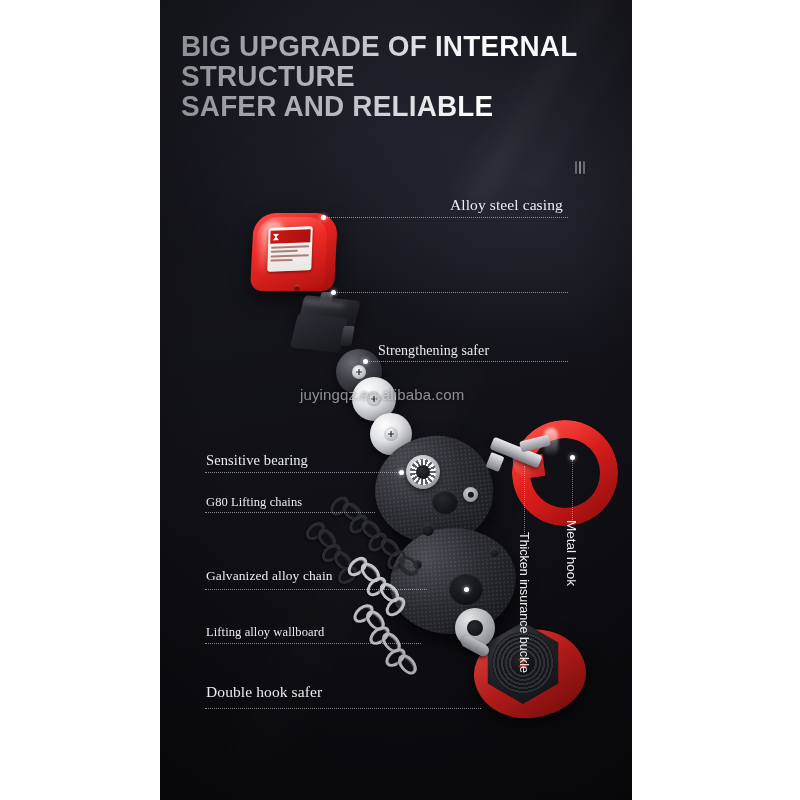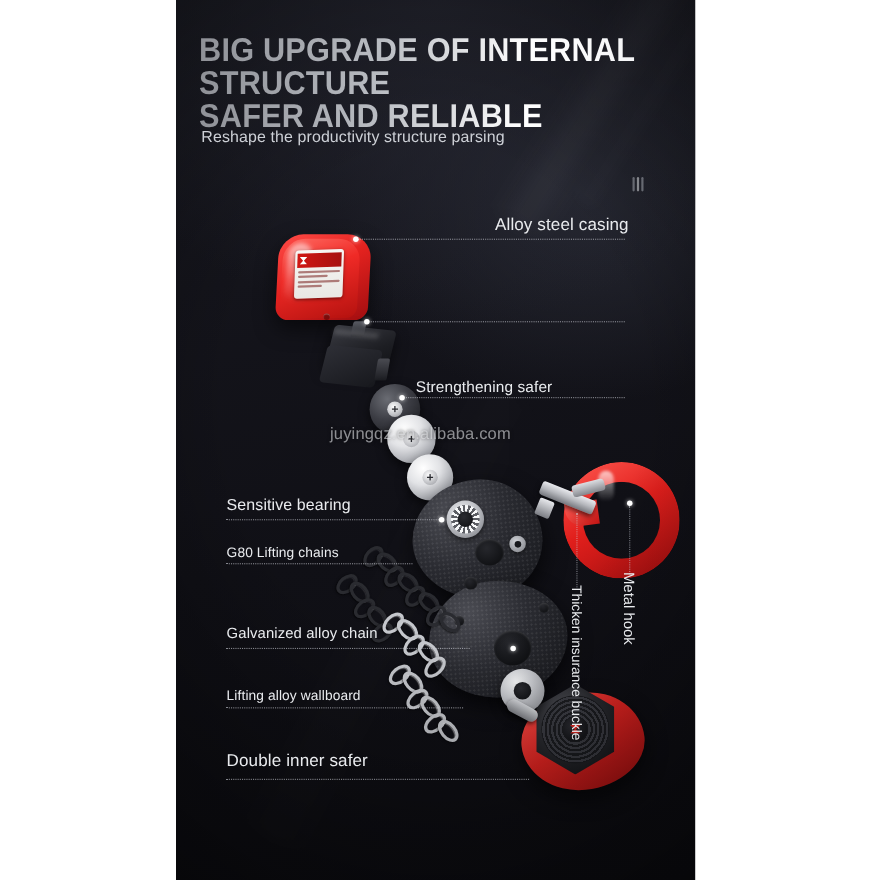--- a/index.html
+++ b/index.html
@@ -42,21 +42,21 @@
   #barmark i:nth-child(2){background:#eceef1;}
 
   
   #watermark{
     position:absolute;left:140px;top:386px;
     font-size:15px;color:rgba(226,228,232,.60);letter-spacing:.15px;
     text-shadow:0 0 3px rgba(0,0,0,.55);white-space:nowrap;pointer-events:none;
   }
 
   
-  .lbl{position:absolute;color:#e9ebee;white-space:nowrap;letter-spacing:.1px;}
+  .lbl{position:absolute;color:#e9ebee;white-space:nowrap;letter-spacing:.1px;font-family:Liberation Serif, serif;}
   .lead{position:absolute;height:1px;border-top:1px dotted rgba(206,210,218,.62);}
   .dot{position:absolute;width:5px;height:5px;border-radius:50%;background:#fff;box-shadow:0 0 4px rgba(255,255,255,.75);}
   .vlbl{position:absolute;color:#e9ebee;white-space:nowrap;transform-origin:left top;}
   .vlead{position:absolute;width:1px;border-left:1px dotted rgba(206,210,218,.55);}
 
   
   #art{position:absolute;inset:0;}
 
   
   #casing{position:absolute;left:88px;top:211px;width:92px;height:88px;}
@@ -298,21 +298,20 @@
         <div class="body"></div>
         <div class="hub"></div>
       </div>
       <div id="pawl"></div>
     </div>
 
     <div id="vignette"></div>
 
     <div id="title">BIG UPGRADE OF INTERNAL STRUCTURE
 SAFER AND RELIABLE</div>
-    <div id="subtitle">Reshape the productivity structure parsing</div>
     <div id="barmark">
         <i></i>
         <i></i>
         <i></i>
       </div>
 
     <div id="watermark">juyingqz.en.alibaba.com</div>
 
     <div class="lead" style="left:164px;top:217px;width:244px;"></div>
     <div class="dot" style="left:161px;top:215px;"></div>
@@ -333,21 +332,21 @@
     <div class="lbl" style="left:46px;top:495px;font-size:12.5px;">G80 Lifting chains</div>
 
     <div class="lead" style="left:45px;top:589px;width:222px;"></div>
     <div class="dot" style="left:304px;top:587px;"></div>
     <div class="lbl" style="left:46px;top:568px;font-size:13.5px;">Galvanized alloy chain</div>
 
     <div class="lead" style="left:45px;top:643px;width:216px;"></div>
     <div class="lbl" style="left:46px;top:625px;font-size:12.5px;">Lifting alloy wallboard</div>
 
     <div class="lead" style="left:45px;top:708px;width:276px;"></div>
-    <div class="lbl" style="left:46px;top:683px;font-size:15.5px;">Double inner safer</div>
+    <div class="lbl" style="left:46px;top:683px;font-size:15.5px;">Double hook safer</div>
 
     <div class="vlead" style="left:364px;top:466px;height:68px;"></div>
     <div class="vlbl" style="left:371px;top:532px;font-size:12.5px;transform:rotate(90deg);">Thicken insurance buckle</div>
 
     <div class="vlead" style="left:412px;top:460px;height:62px;"></div>
     <div class="dot" style="left:410px;top:455px;"></div>
     <div class="vlbl" style="left:419px;top:520px;font-size:13.5px;transform:rotate(90deg);">Metal hook</div>
 
   </div>
 </div>

